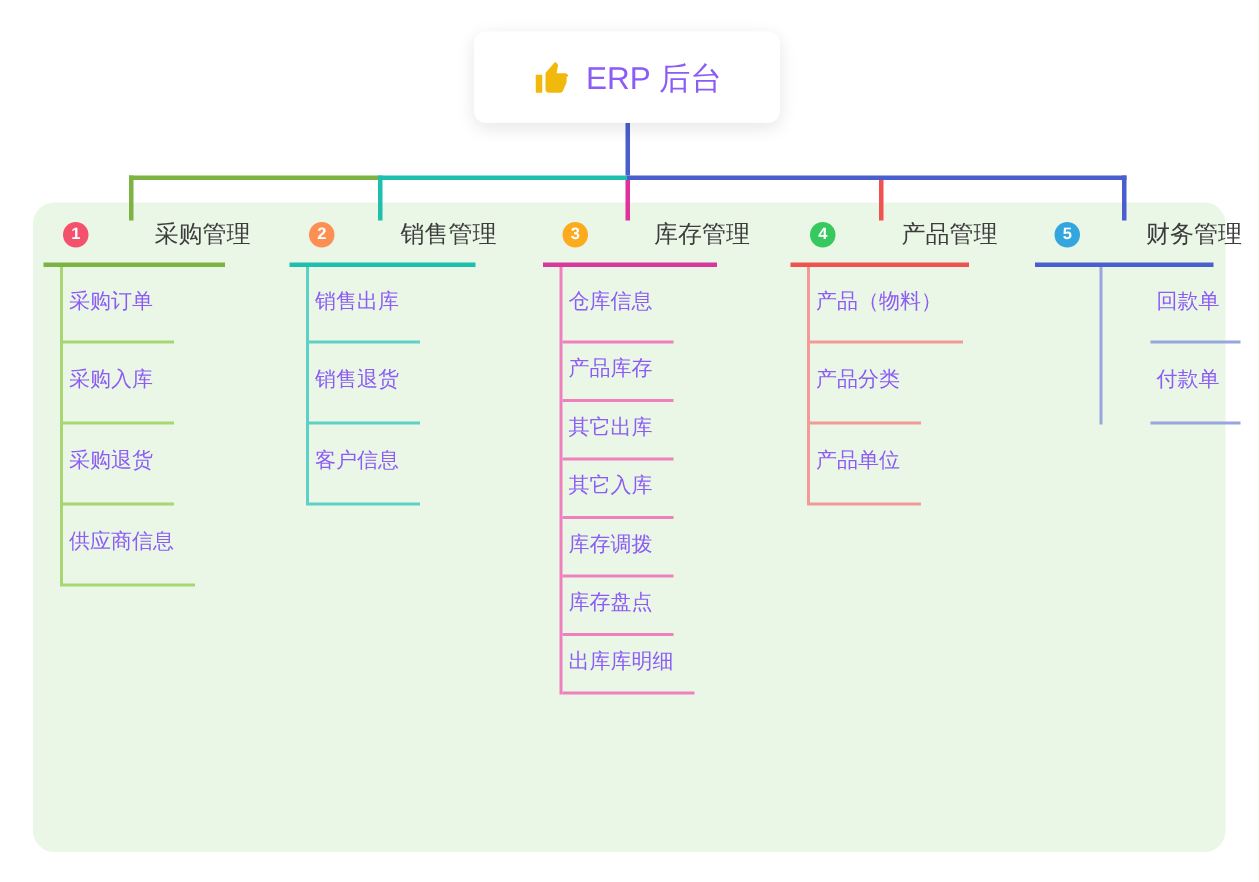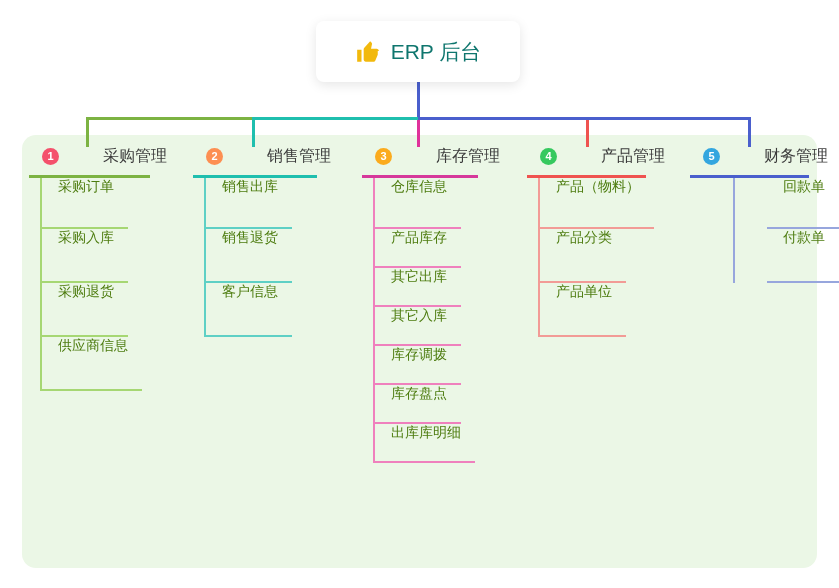--- a/index.html
+++ b/index.html
@@ -13,21 +13,21 @@
   .panel{
     position:absolute;left:22px;top:135px;width:795px;height:433px;
     background:#ebf7e6;border-radius:14px;
   }
   
   .root-node{
     position:absolute;left:316px;top:21px;width:204px;height:61px;
     background:#ffffff;border-radius:8px;
     box-shadow:0 3px 12px rgba(0,0,0,.10);
     display:flex;align-items:center;justify-content:center;gap:10px;
-    font-size:21px;font-weight:500;color:#0f766e;
+    font-size:21px;font-weight:500;color:#8b5cf6;
   }
   .thumb{width:26px;height:26px;display:inline-flex;}
   .thumb svg{width:26px;height:26px;}
   
   .line{position:absolute;}
   .stem{left:417px;top:82px;width:3px;height:35px;background:#4a5fcd;}
   .hseg{top:117px;height:3px;}
   .h-g{left:86px;width:166px;background:#7cb342;}
   .h-t{left:252px;width:166px;background:#1fbfae;}
   .h-b{left:418px;width:333px;background:#4a5fcd;}
@@ -60,23 +60,23 @@
   .b3 .badge{background:#fbab1d;}
   .b4 .badge{background:#36c95f;}
   .b5 .badge{background:#33a6df;}
   
   .children{
     position:absolute;left:11px;top:31px;margin:0;padding:0;list-style:none;
     border-left:2px solid;
   }
   .children li{
     width:max-content;height:54px;box-sizing:border-box;
-    display:flex;align-items:flex-start;
-    padding:0 14px 4px 16px;border-bottom:2px solid;
-    font-size:14px;color:#4d7c0f;white-space:nowrap;
+    display:flex;align-items:center;
+    padding:0 14px 4px 4px;border-bottom:2px solid;
+    font-size:14px;color:#8b5cf6;white-space:nowrap;
   }
   .children li:first-child{height:51px;}
   .b3 .children li{height:39px;}
   .b3 .children li:first-child{height:51px;}
   .b1 .children,.b1 .children li{border-color:#a6d773;}
   .b2 .children,.b2 .children li{border-color:#5ed0c5;}
   .b3 .children,.b3 .children li{border-color:#ef80bd;}
   .b4 .children,.b4 .children li{border-color:#f29b96;}
   .b5 .children,.b5 .children li{border-color:#97a6dd;margin-left:32px;}
 </style>

